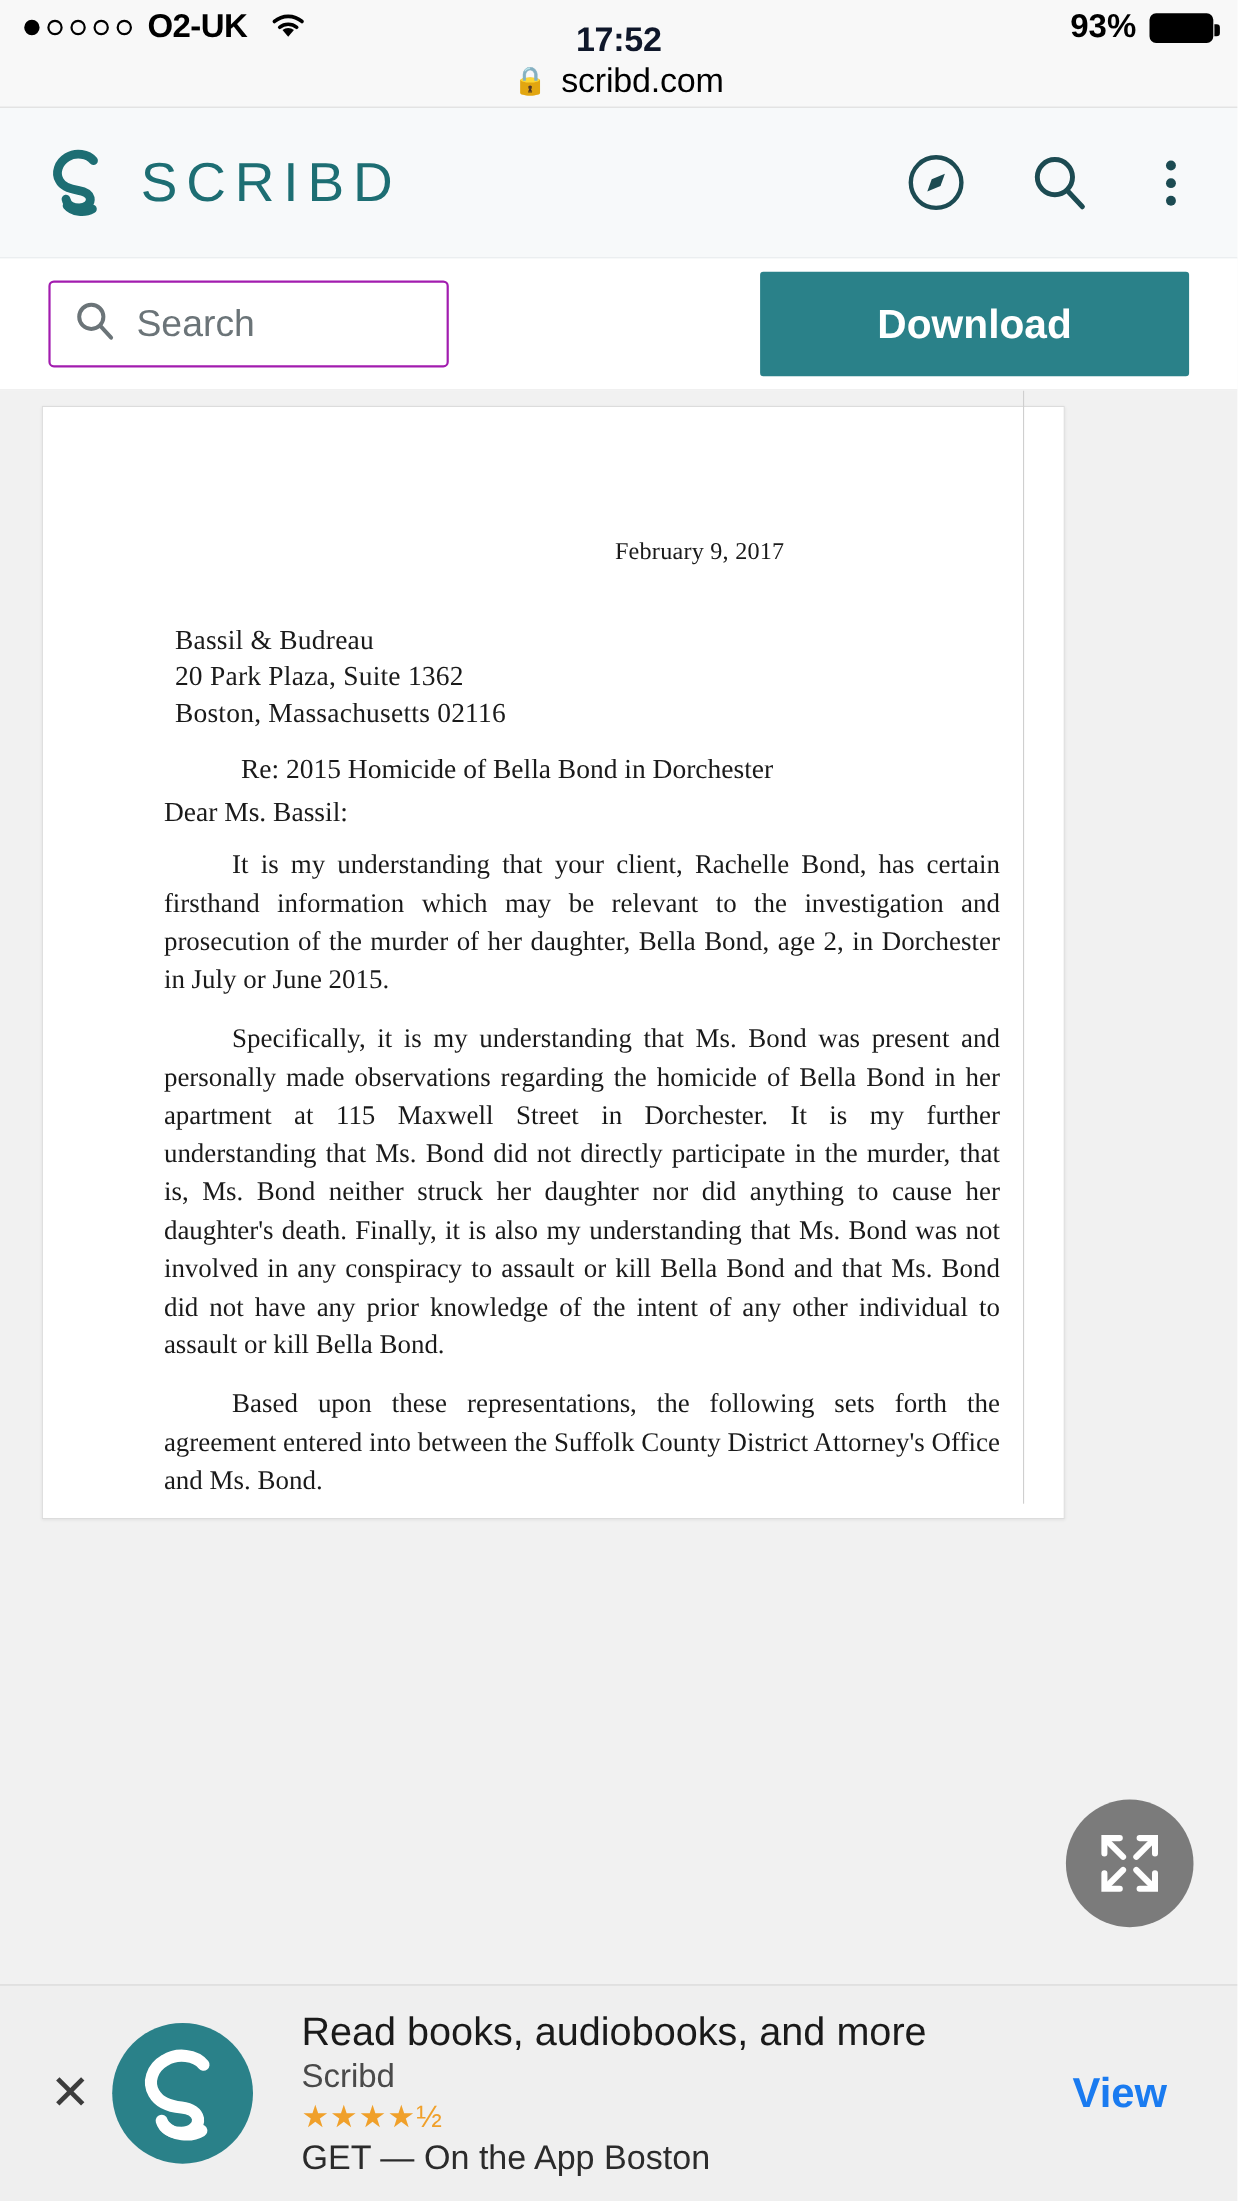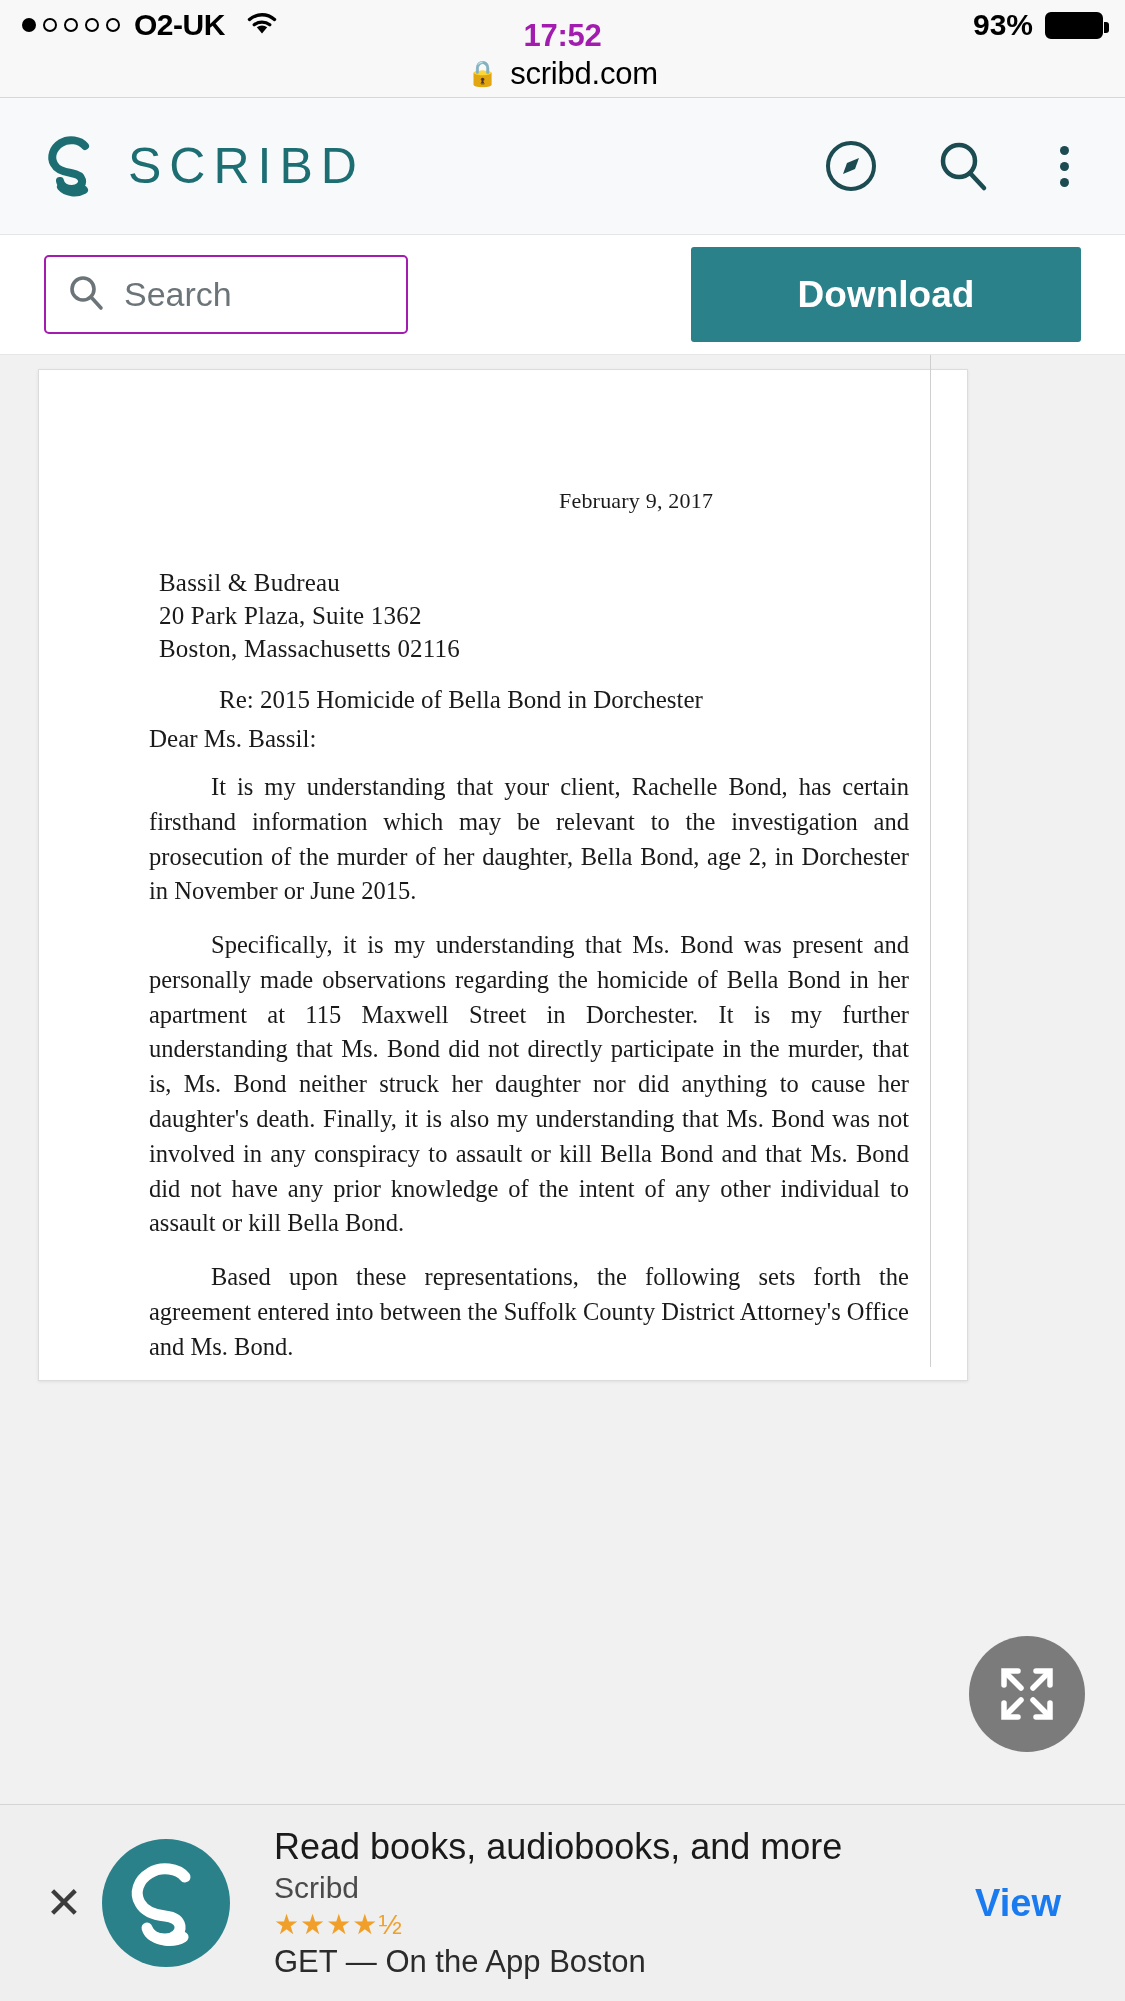--- a/index.html
+++ b/index.html
@@ -43,21 +43,21 @@
     letter-spacing: -0.5px;
     color: #000;
   }
   .wifi-icon { margin-left: 18px; display: inline-block; }
   .clock {
     position: absolute;
     left: 0; right: 0;
     text-align: center;
     font-size: 31px;
     font-weight: 700;
-    color: #a21caf;
+    color: #0f172a;
     letter-spacing: -0.3px;
     margin-top: 21px;
   }
   .status-right {
     margin-left: auto;
     display: flex;
     align-items: center;
     gap: 12px;
   }
   .battery-pct { font-size: 30px; font-weight: 600; color: #000; }
@@ -389,21 +389,21 @@
         <div class="addr-block">
           <div>Bassil &amp; Budreau</div>
           <div>20 Park Plaza, Suite 1362</div>
           <div>Boston, Massachusetts 02116</div>
         </div>
 
         <div class="re-line">Re:  2015 Homicide of Bella Bond in Dorchester</div>
         <div class="salutation">Dear Ms. Bassil:</div>
 
         <div class="body-wrap">
-          <p>It is my understanding that your client, Rachelle Bond, has certain firsthand information which may be relevant to the investigation and prosecution of the murder of her daughter, Bella Bond, age 2, in Dorchester in November or June 2015.</p>
+          <p>It is my understanding that your client, Rachelle Bond, has certain firsthand information which may be relevant to the investigation and prosecution of the murder of her daughter, Bella Bond, age 2, in Dorchester in July or June 2015.</p>
           <p>Specifically, it is my understanding that Ms. Bond was present and personally made observations regarding the homicide of Bella Bond in her apartment at 115 Maxwell Street in Dorchester.  It is my further understanding that Ms. Bond did not directly participate in the murder, that is, Ms. Bond neither struck her daughter nor did anything to cause her daughter's death.  Finally, it is also my understanding that Ms. Bond was not involved in any conspiracy to assault or kill Bella Bond and that Ms. Bond did not have any prior knowledge of the intent of any other individual to assault or kill Bella Bond.</p>
           <p>Based upon these representations, the following sets forth the agreement entered into between the Suffolk County District Attorney's Office and Ms. Bond.</p>
 
         </div>
       </div>
     </div>
     <div class="page-fold"></div>
 
     <button class="fab">
       <svg width="62" height="62" viewBox="0 0 62 62">

